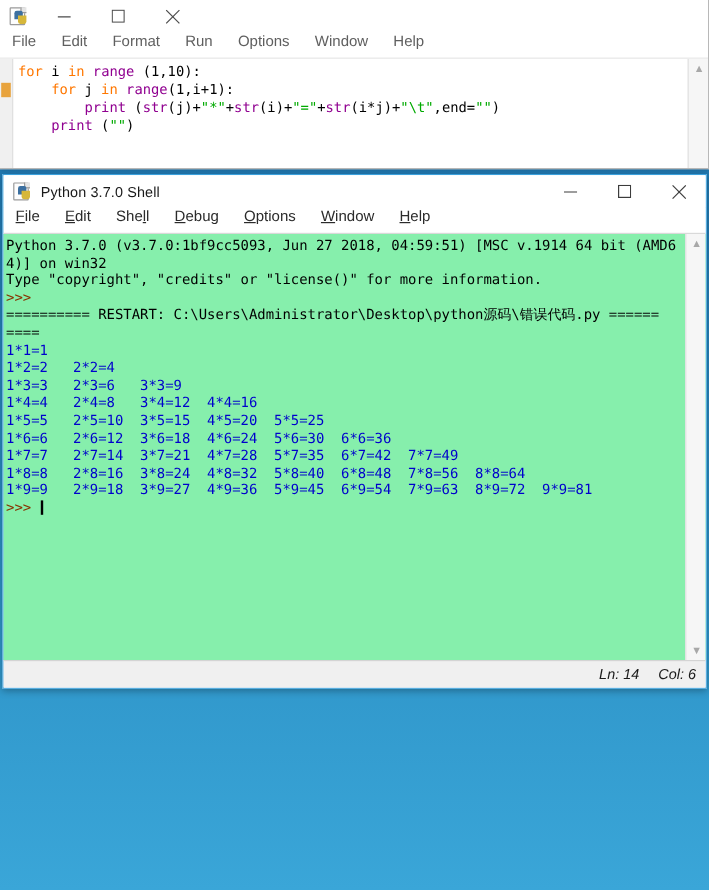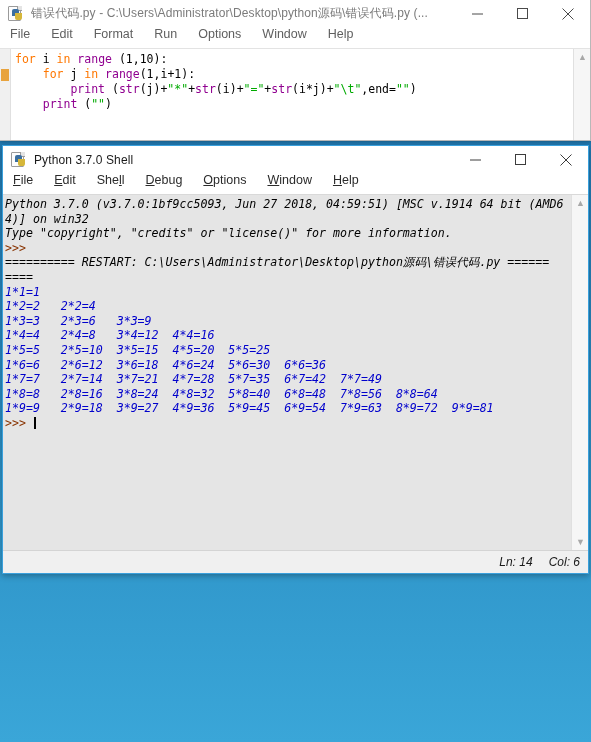--- a/index.html
+++ b/index.html
@@ -151,22 +151,21 @@
     background: #ffffff;
     border: 1px solid #3aa0dc;
     box-shadow: 0 2px 6px rgba(0,0,0,.3);
     display: flex;
     flex-direction: column;
   }
   .shell-body {
     flex: 1 1 auto;
     display: flex;
     overflow: hidden;
-    background: #e5e5e5;
-    font-style: italic;
+    background: #86efac;
   }
   .shell-text {
     flex: 1 1 auto;
     font-family: "DejaVu Sans Mono", "Liberation Mono", monospace;
     font-size: 11.6px;
     line-height: 14.6px;
     white-space: pre;
     padding: 2px 0 0 2px;
     color: #000000;
     overflow: hidden;
@@ -206,21 +205,20 @@
 
     <div class="titlebar">
       <span class="tb-icon">
         <span class="pyicon">
           <span class="page"></span>
           <span class="fold"></span>
           <span class="sn-blue"></span>
           <span class="sn-yellow"></span>
         </span>
       </span>
-      <span class="tb-title">错误代码.py - C:\Users\Administrator\Desktop\python源码\错误代码.py (...</span>
       <span class="tb-buttons">
         <span class="tb-btn">
           <svg width="11" height="11" viewBox="0 0 11 11">
               <line x1="0" y1="6" x2="11" y2="6" stroke="#4a4a4a" stroke-width="1"></line>
             </svg>
         </span>
         <span class="tb-btn">
           <svg width="11" height="11" viewBox="0 0 11 11">
               <rect x="0.5" y="0.5" width="10" height="10" fill="none" stroke="#4a4a4a" stroke-width="1"></rect>
             </svg>

